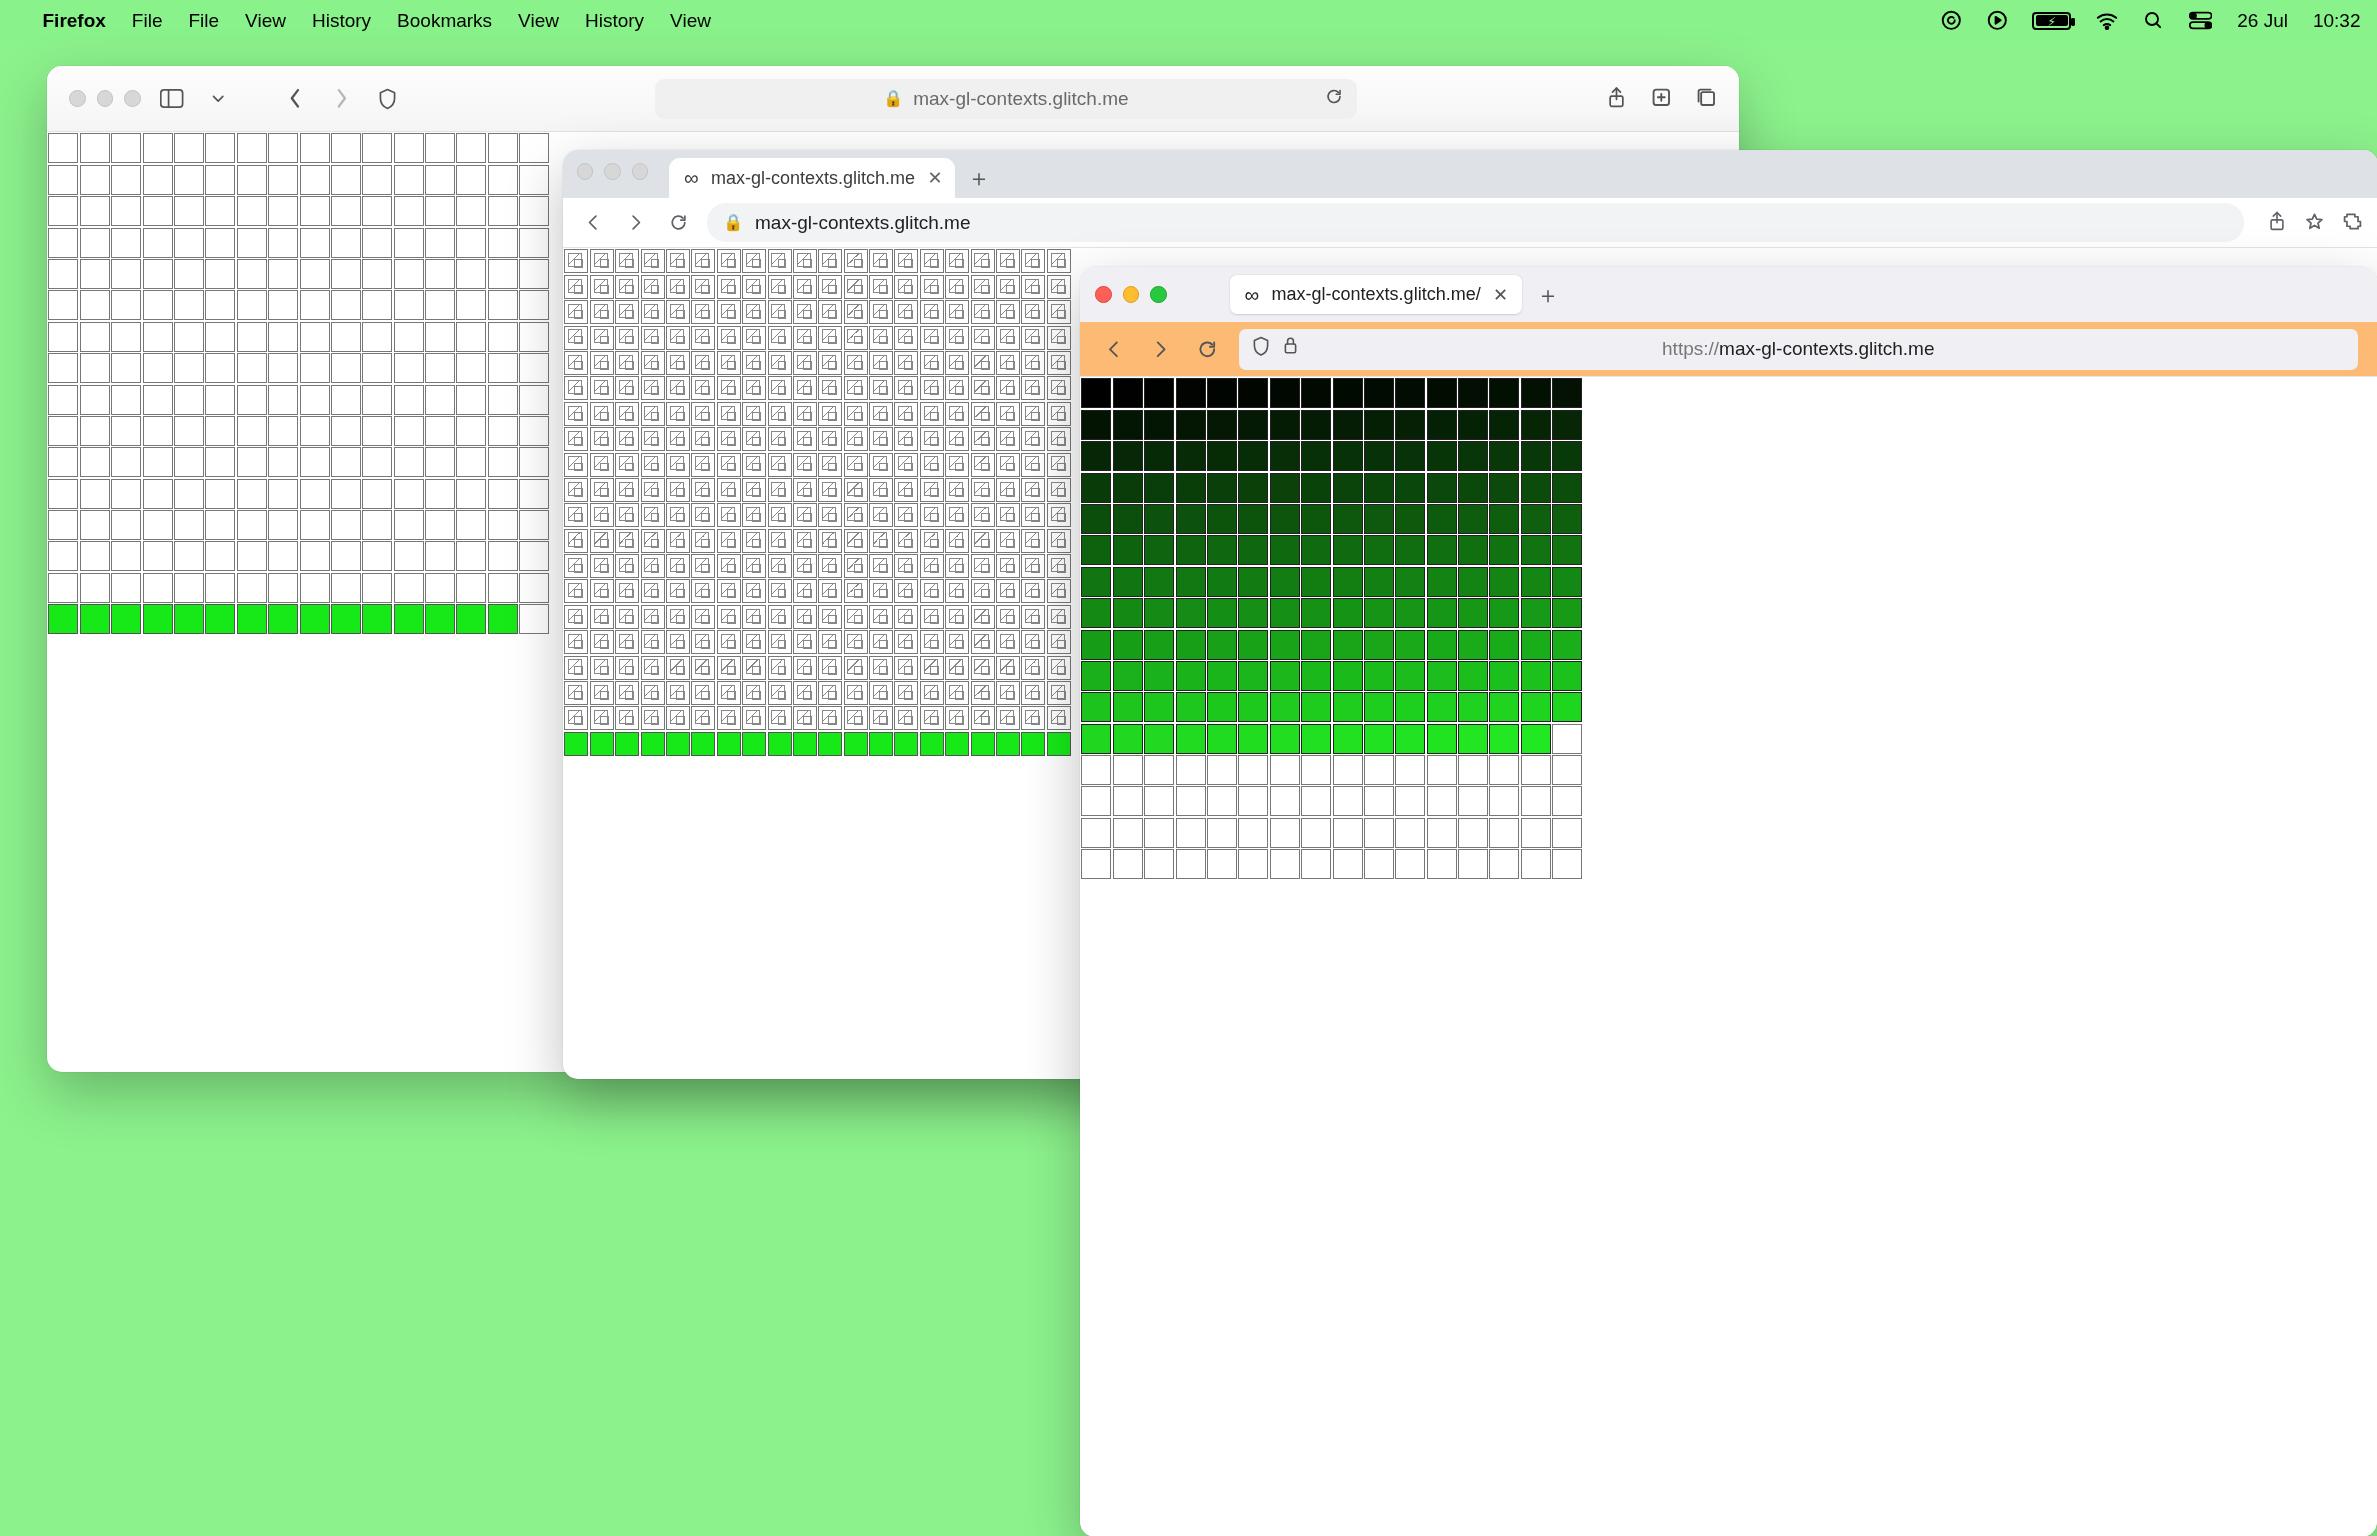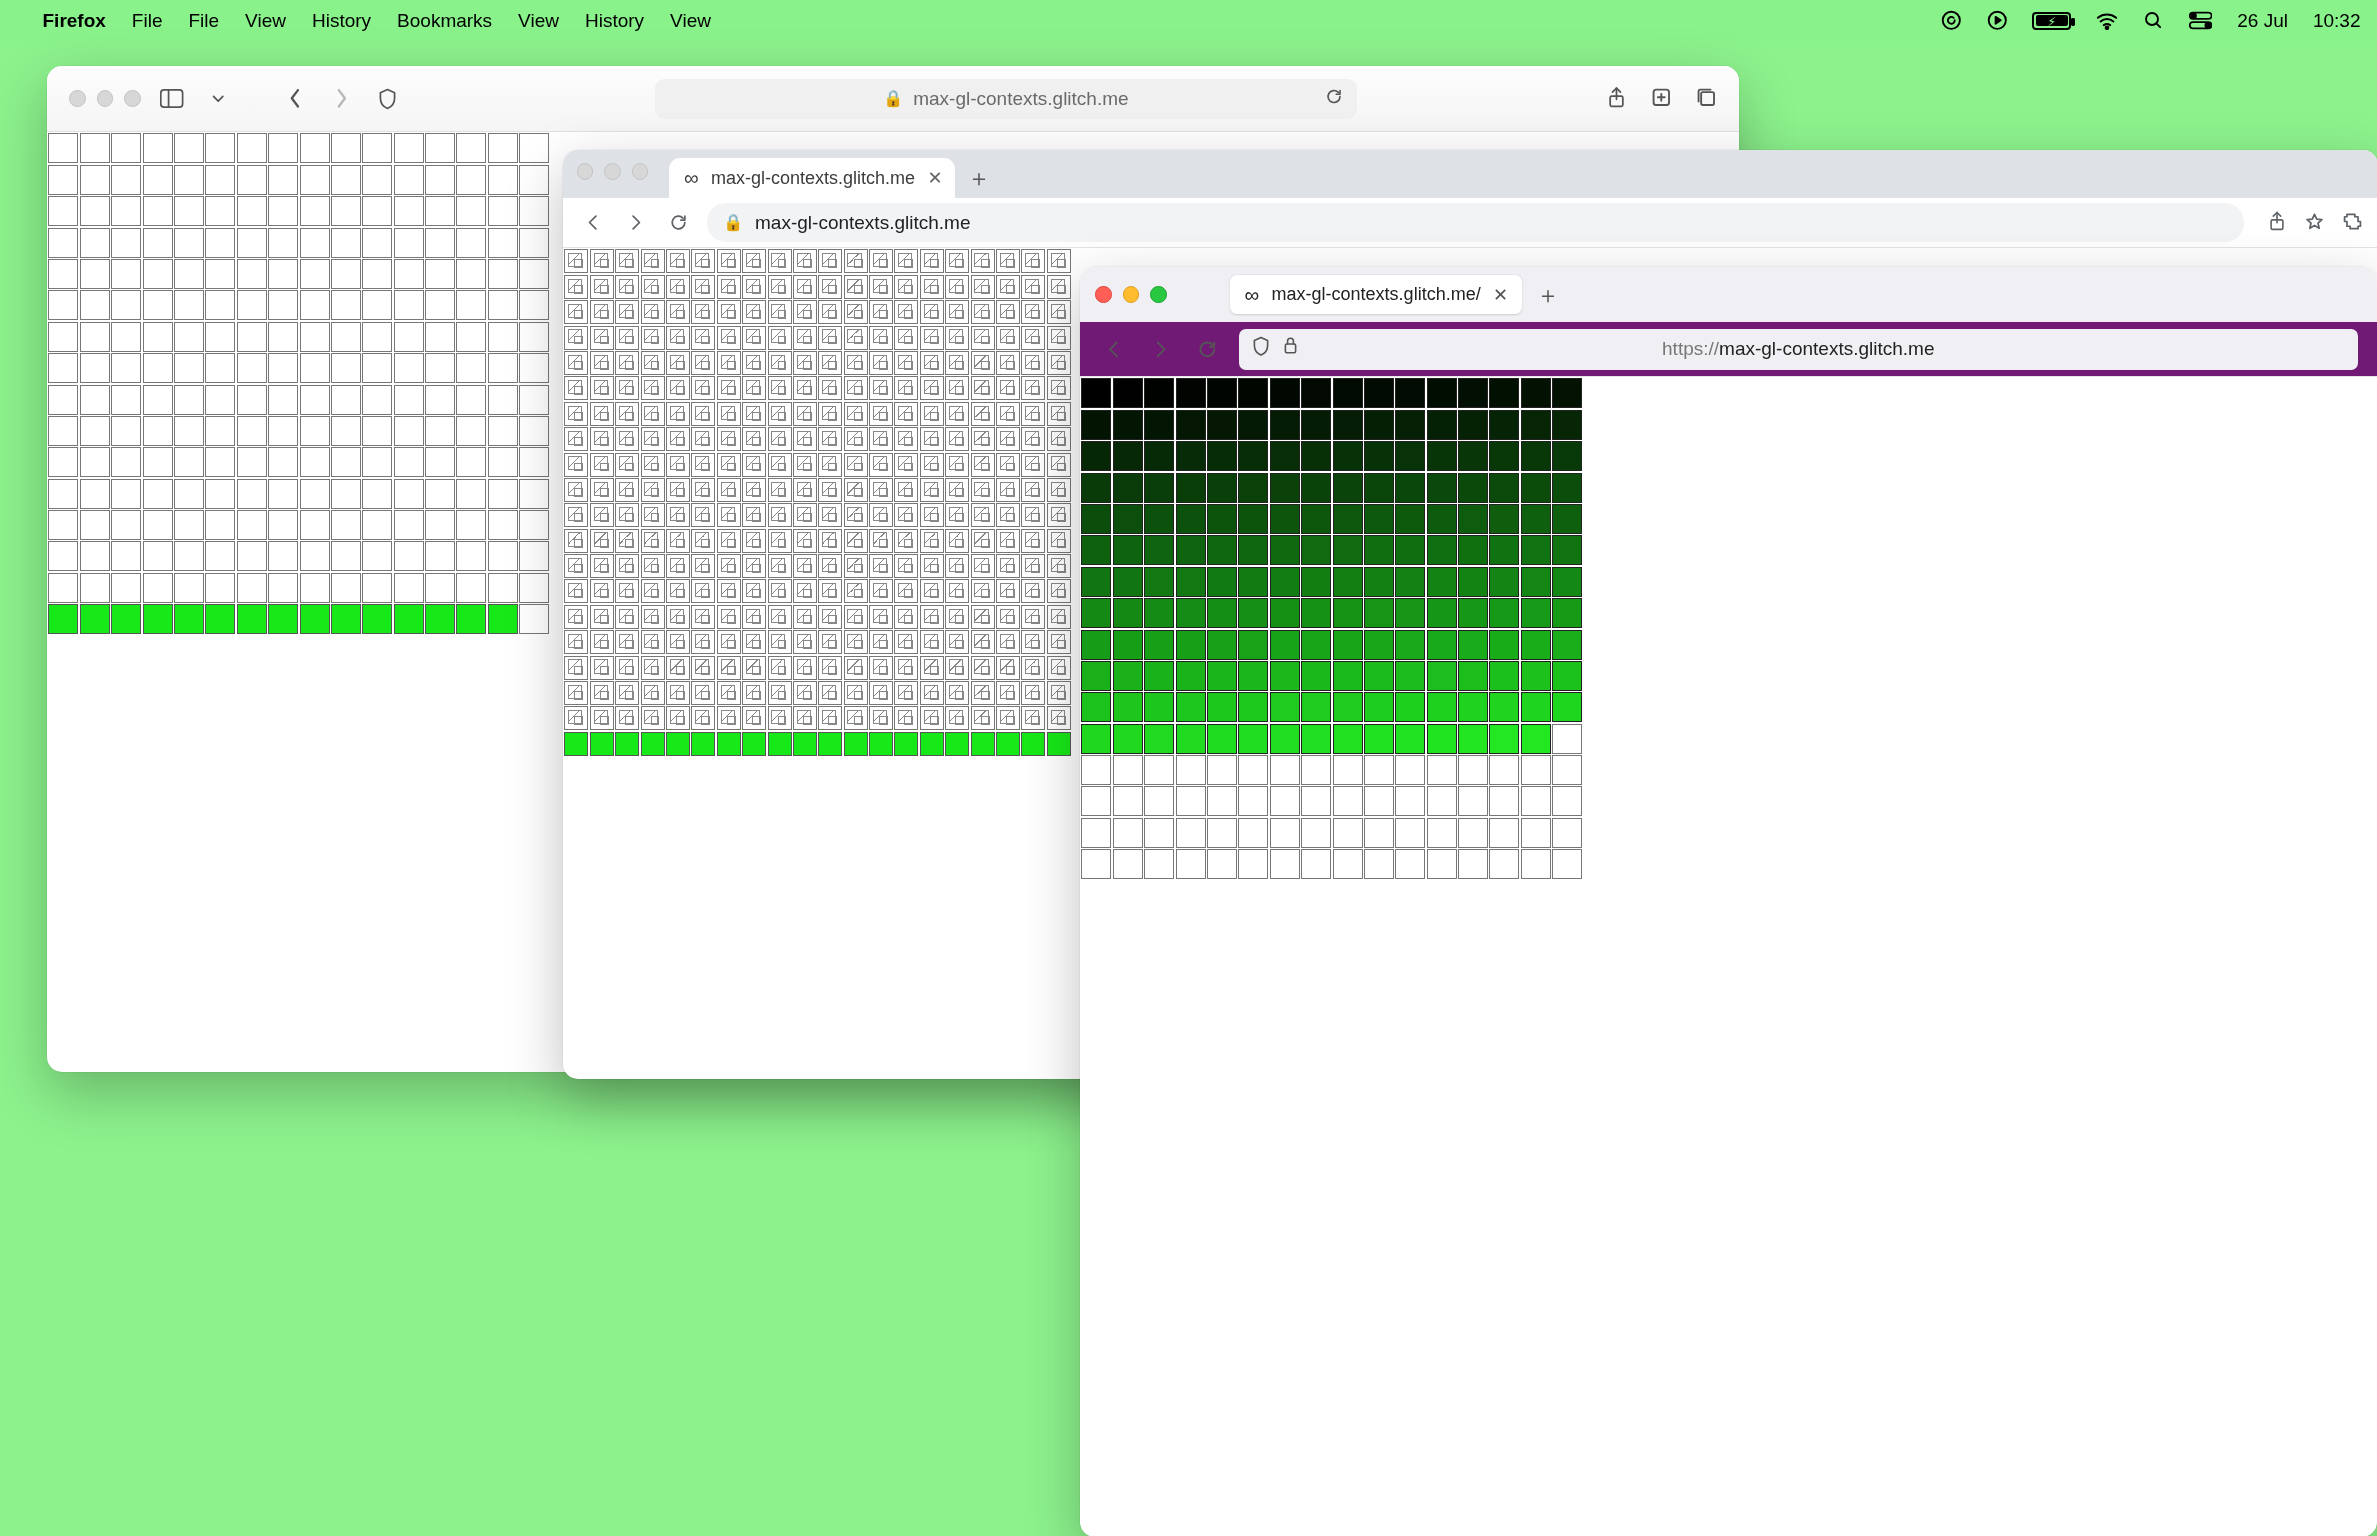--- a/index.html
+++ b/index.html
@@ -150,21 +150,21 @@
     display:flex;align-items:center; gap:12.4px;
     padding:0 13.8px 0 15px;
     font-size:18px; color:#222;
     min-width: 234px;
     box-shadow: 0 0.7px 2.1px rgba(0,0,0,0.15);
   }
   .firefox .tab .favicon{font-size:20.6px;}
   .firefox .tab .tab-x { margin-left:auto; color:#555;}
   .firefox .newtab { width:30px;height:30px;border-radius:5.5px;display:flex;align-items:center;justify-content:center;font-size:23.4px;color:#555;}
   .firefox .toolbar {
-    height: 55px; background:#701a75; border-bottom:0.7px solid #e6e6e6;
+    height: 55px; background:#fdba74; border-bottom:0.7px solid #e6e6e6;
     display:flex; align-items:center; padding:0 19px; gap:16.5px;
   }
   .firefox .nav-btn { width:30px;height:30px;display:flex;align-items:center;justify-content:center;color:#555;}
   .firefox .nav-btn.disabled{color:#bbb;}
   .firefox .addr {
     flex:1; height:41px; border-radius:6.9px; background:#f0f0f4;
     display:flex;align-items:center;justify-content:center;
     position:relative; font-size:19px; color:#222;
   }
   .firefox .addr .left-icons{position:absolute;left:13.8px;display:flex;gap:12.4px;color:#666;}

